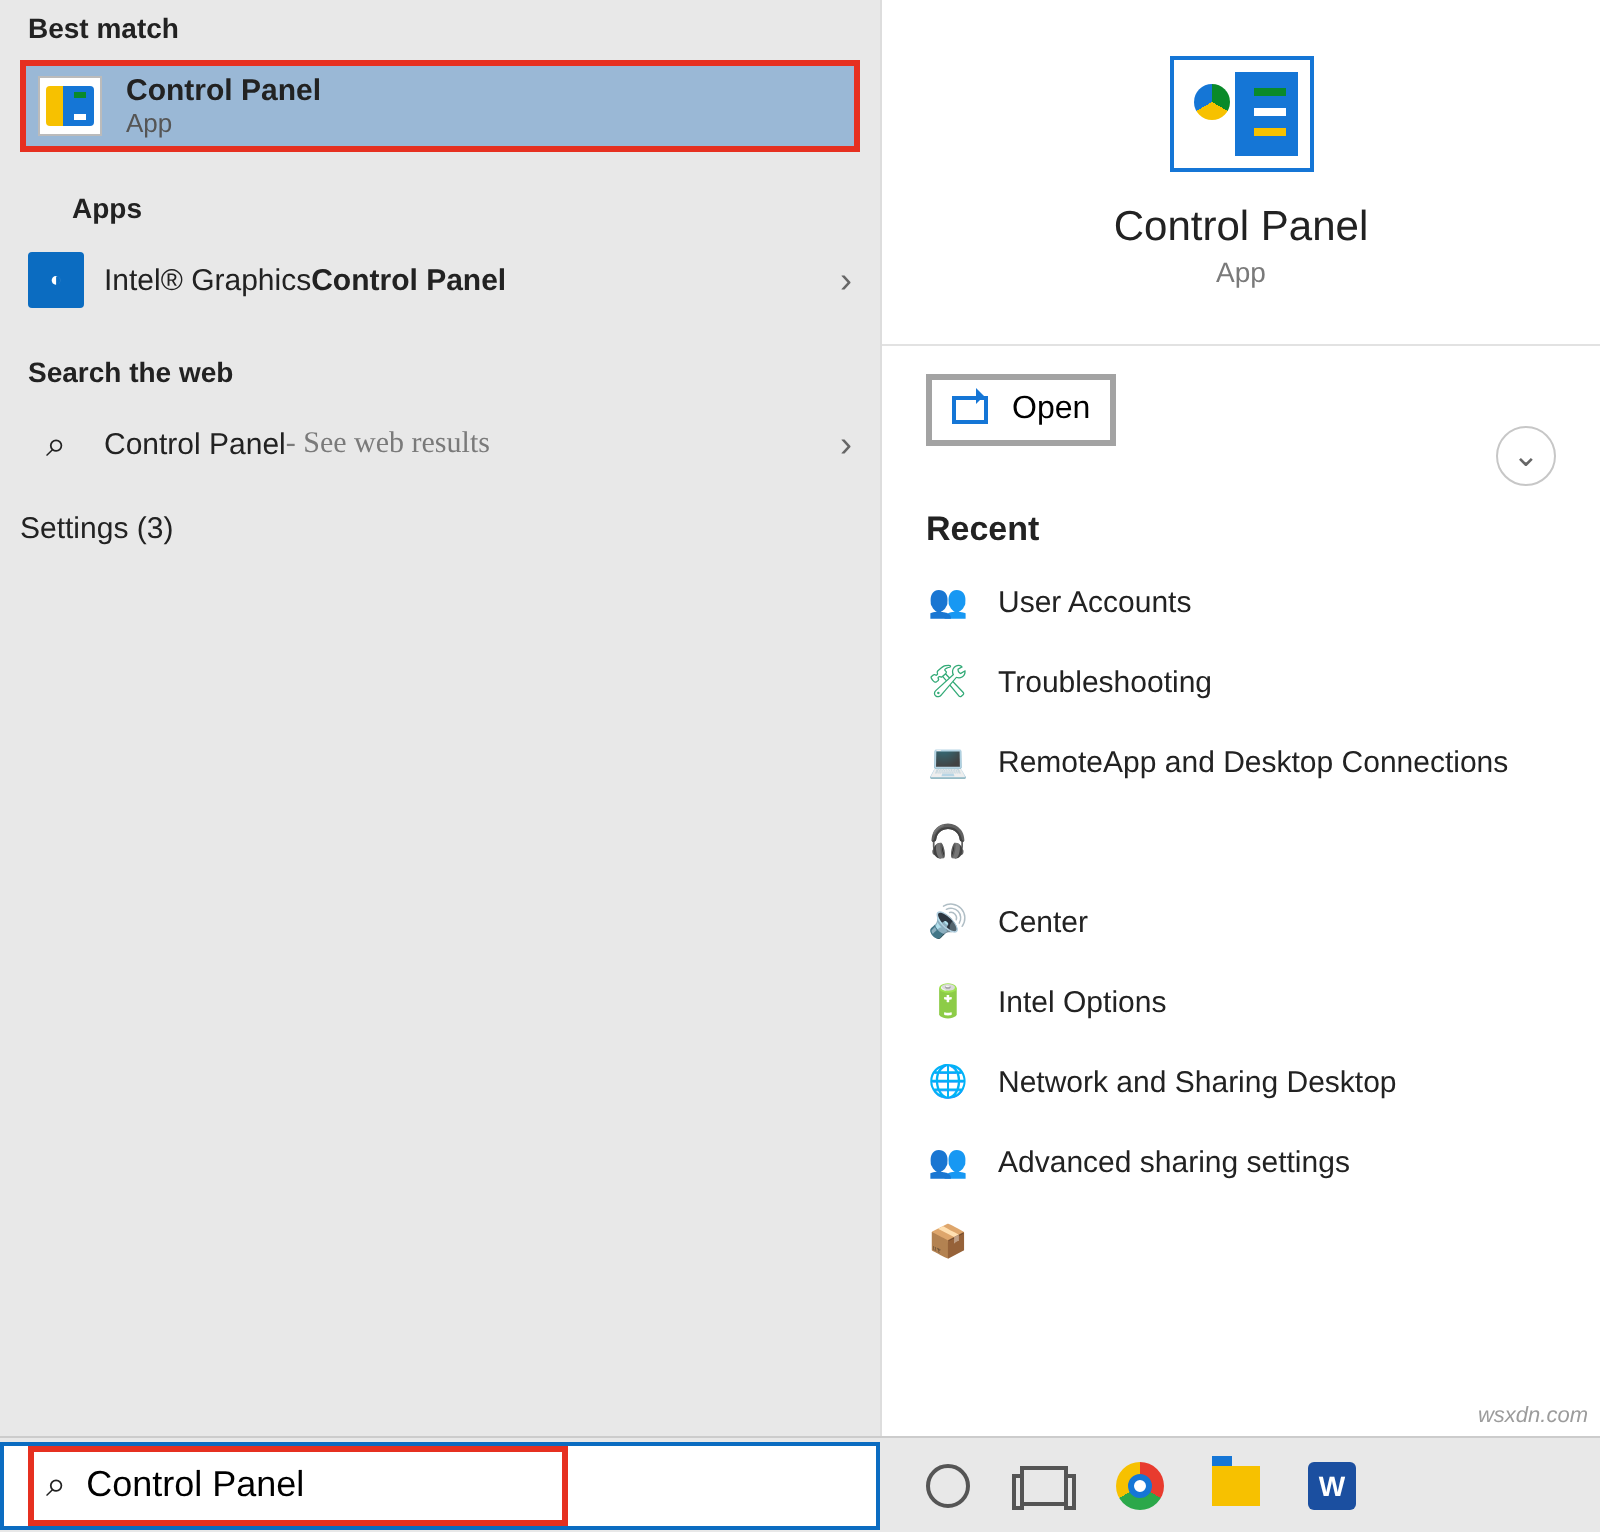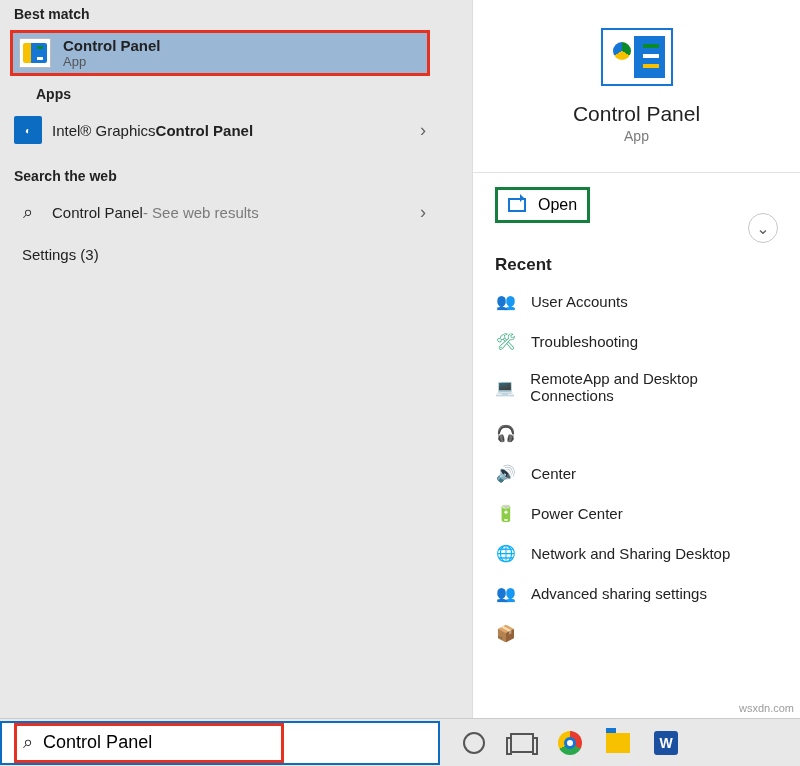--- a/index.html
+++ b/index.html
@@ -1,53 +1,53 @@
 <!DOCTYPE html>
 <html><head>
 <meta charset="utf-8">
 <style>
   * { margin: 0; padding: 0; box-sizing: border-box; font-family: "Segoe UI", Arial, sans-serif; }
   body { width: 800px; height: 766px; background: #e8e8e8; position: relative; overflow: hidden; }
-  .container { display: flex; width: 100%; height: calc(100% - 48px); gap: 32px; }
+  .container { display: flex; width: 100%; height: calc(100% - 48px); }
   .left-pane { width: 440px; background: #e8e8e8; display: flex; flex-direction: column; }
   .right-pane { flex: 1; background: #fff; border-left: 1px solid #ddd; display: flex; flex-direction: column; }
 
   .section-header { font-weight: 600; font-size: 14px; color: #222; padding: 6px 14px 4px 14px; }
   .red-box-1 { border: 3px solid #e63020; padding: 4px 6px; margin: 4px 10px; display: flex; align-items: center; background: #9ab8d6; }
   .cp-icon-small { width: 32px; height: 30px; background: #fff; border: 1px solid #bbb; display: flex; justify-content: center; align-items: center; margin-right: 12px; }
   .cp-icon-small .inner { width: 24px; height: 20px; background: linear-gradient(90deg,#f7c100 35%, #1576d6 35%); border-radius:2px; position:relative; }
   .cp-icon-small .inner::before { content:""; position:absolute; right:4px; top:3px; width:6px; height:3px; background:#0a8a2a; }
   .cp-icon-small .inner::after { content:""; position:absolute; right:4px; bottom:3px; width:6px; height:3px; background:#fff; }
   .best-match-text .title { font-weight: 600; font-size: 15px; color: #222; }
   .best-match-text .sub { font-size: 13px; color: #555; }
 
   .list-row { display: flex; align-items: center; padding: 10px 14px; font-size: 15px; color: #222; cursor: default; }
   .list-row .icon { width: 28px; height: 28px; display: flex; align-items: center; justify-content: center; margin-right: 10px; }
   .intel-icon { background: #0b6cc1; color: #fff; font-size: 10px; border-radius: 2px; }
   .chev { margin-left: auto; color: #666; font-size: 18px; }
   .search-icon { font-size: 18px; color: #222; }
-  .dim { color: #7a7a7a; }
-
-  .settings-row { padding: 10px 22px; font-size: 15px; color: #222; }
+  .dim { color: #7a7a7a; font-family: Liberation Serif, serif; }
+
+  .settings-row { padding: 10px 10px; font-size: 15px; color: #222; }
 
   
   .summary { display: flex; flex-direction: column; align-items: center; padding: 28px 0 28px 0; border-bottom: 1px solid #e2e2e2; }
   .cp-icon-large { width: 72px; height: 58px; background: #fff; border: 2px solid #1576d6; display:flex; justify-content:center; align-items:center; }
   .cp-icon-large .inner { width: 56px; height: 42px; background: linear-gradient(90deg,#fff 44%, #1576d6 44%); position:relative; }
   .cp-icon-large .inner::before { content:""; position:absolute; left:4px; top:6px; width:18px; height:18px; border-radius:50%;
      background: conic-gradient(#0a8a2a 0 120deg, #f7c100 120deg 240deg, #1576d6 240deg 360deg); }
   .cp-icon-large .inner .bar { position:absolute; right:6px; width:16px; height:4px; background:#0a8a2a; }
   .cp-icon-large .inner .b1 { top:8px; background:#0a8a2a;}
   .cp-icon-large .inner .b2 { top:18px; background:#fff;}
   .cp-icon-large .inner .b3 { top:28px; background:#f7c100;}
   .summary .title { font-size: 21px; color: #222; margin-top: 16px; }
   .summary .sub { font-size: 14px; color: #7a7a7a; margin-top: 2px; }
 
   .open-row { display: flex; align-items: center; padding: 14px 22px; position: relative; }
-  .red-box-2 { border: 3px solid #15803d; padding: 6px 10px; display: flex; align-items: center; }
+  .red-box-2 { border: 3px solid #a3a3a3; padding: 6px 10px; display: flex; align-items: center; }
   .open-ico { width:18px; height:14px; border:2px solid #1576d6; margin-right:12px; position:relative; }
   .open-ico::after{content:""; position:absolute; right:-4px; top:-6px; border:4px solid transparent; border-left-color:#1576d6;}
   .expand-circle { width:30px; height:30px; border:1px solid #c7c7c7; border-radius:50%; display:flex; align-items:center; justify-content:center; color:#666; margin-left:auto; position:absolute; right:22px; top:40px; background:#fff;}
 
   .recent-header { font-weight: 600; font-size: 17px; padding: 18px 22px 6px 22px; color:#222;}
   .recent-item { display:flex; align-items:center; padding: 9px 22px; font-size: 15px; color:#222; cursor: default;}
   .recent-item .ric { width:22px; height:22px; margin-right:14px; display:flex; align-items:center; justify-content:center; font-size:16px;}
 
   
   .taskbar { position:absolute; bottom:0; left:0; right:0; height:48px; background:#e8e8e8; border-top:1px solid #ccc; display:flex; align-items:center; }
@@ -59,21 +59,21 @@
   .cortana { width:22px; height:22px; border:2px solid #555; border-radius:50%; }
   .taskview { width:24px; height:20px; border:2px solid #555; position:relative; }
   .taskview::before{content:"";position:absolute;left:-6px;top:2px;width:4px;height:14px;border:2px solid #555;border-right:0;}
   .taskview::after{content:"";position:absolute;right:-6px;top:2px;width:4px;height:14px;border:2px solid #555;border-left:0;}
   .chrome-ico{width:24px;height:24px;border-radius:50%;background:conic-gradient(#e83b2e 0 120deg,#2ba84a 120deg 240deg,#f7c100 240deg 360deg);position:relative;}
   .chrome-ico::after{content:"";position:absolute;inset:6px;background:#fff;border-radius:50%;border:3px solid #1576d6;}
   .explorer-ico{width:24px;height:20px;background:#f7c100;position:relative;}
   .explorer-ico::before{content:"";position:absolute;left:0;top:-5px;width:10px;height:5px;background:#1576d6;}
   .word-ico{width:24px;height:24px;background:#1b4fa0;color:#fff;font-weight:700;font-size:14px;display:flex;align-items:center;justify-content:center;border-radius:3px;}
 
-  .watermark{position:absolute; right:6px; bottom:52px; font-size:11px; color:#9c9c9c;}
+  .watermark{position:absolute; right:6px; bottom:52px; font-size:11px; color:#9c9c9c;font-style:italic;}
 
   
   .ric.user{color:#c98a2e;}
   .ric.tool{color:#3a7;}
   .ric.remote{color:#1576d6;}
   .ric.audio{color:#b08a3a;}
   .ric.sound{color:#777;}
   .ric.power{color:#2ba84a;}
   .ric.net{color:#1576d6;}
   .ric.adv{color:#1576d6;}
@@ -90,21 +90,21 @@
     <div class="red-box-1">
       <div class="cp-icon-small">
           <div class="inner"></div>
         </div>
       <div class="best-match-text">
         <div class="title">Control Panel</div>
         <div class="sub">App</div>
       </div>
     </div>
 
-    <div class="section-header" style="padding-left:36px;">Apps</div>
+    <div class="section-header" style="margin-top:10px;padding-left:36px;">Apps</div>
     <div class="list-row">
       <div class="icon intel-icon">◐</div>
       <span>Intel® Graphics </span>
       <span style="font-weight:600;">Control Panel</span>
       <span class="chev">›</span>
     </div>
 
     <div class="section-header" style="margin-top:8px;">Search the web</div>
     <div class="list-row">
       <div class="icon search-icon">⌕</div>
@@ -155,21 +155,21 @@
     </div>
     <div class="recent-item">
       <div class="ric audio">🎧</div>
     </div>
     <div class="recent-item">
       <div class="ric sound">🔊</div>
       <span>Center</span>
     </div>
     <div class="recent-item">
       <div class="ric power">🔋</div>
-      <span>Power Center</span>
+      <span>Intel Options</span>
     </div>
     <div class="recent-item">
       <div class="ric net">🌐</div>
       <span>Network and Sharing Desktop</span>
     </div>
     <div class="recent-item">
       <div class="ric adv">👥</div>
       <span>Advanced sharing settings</span>
     </div>
     <div class="recent-item">

